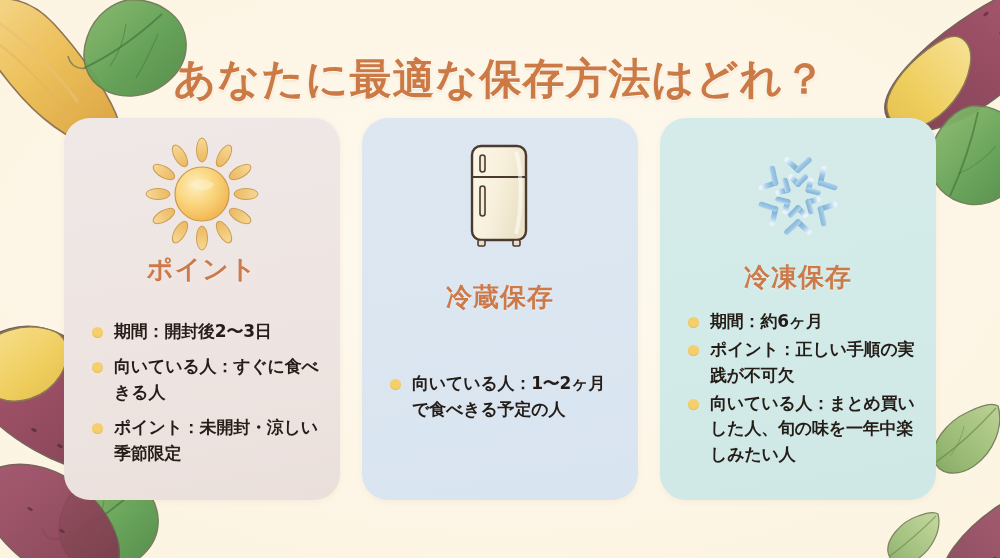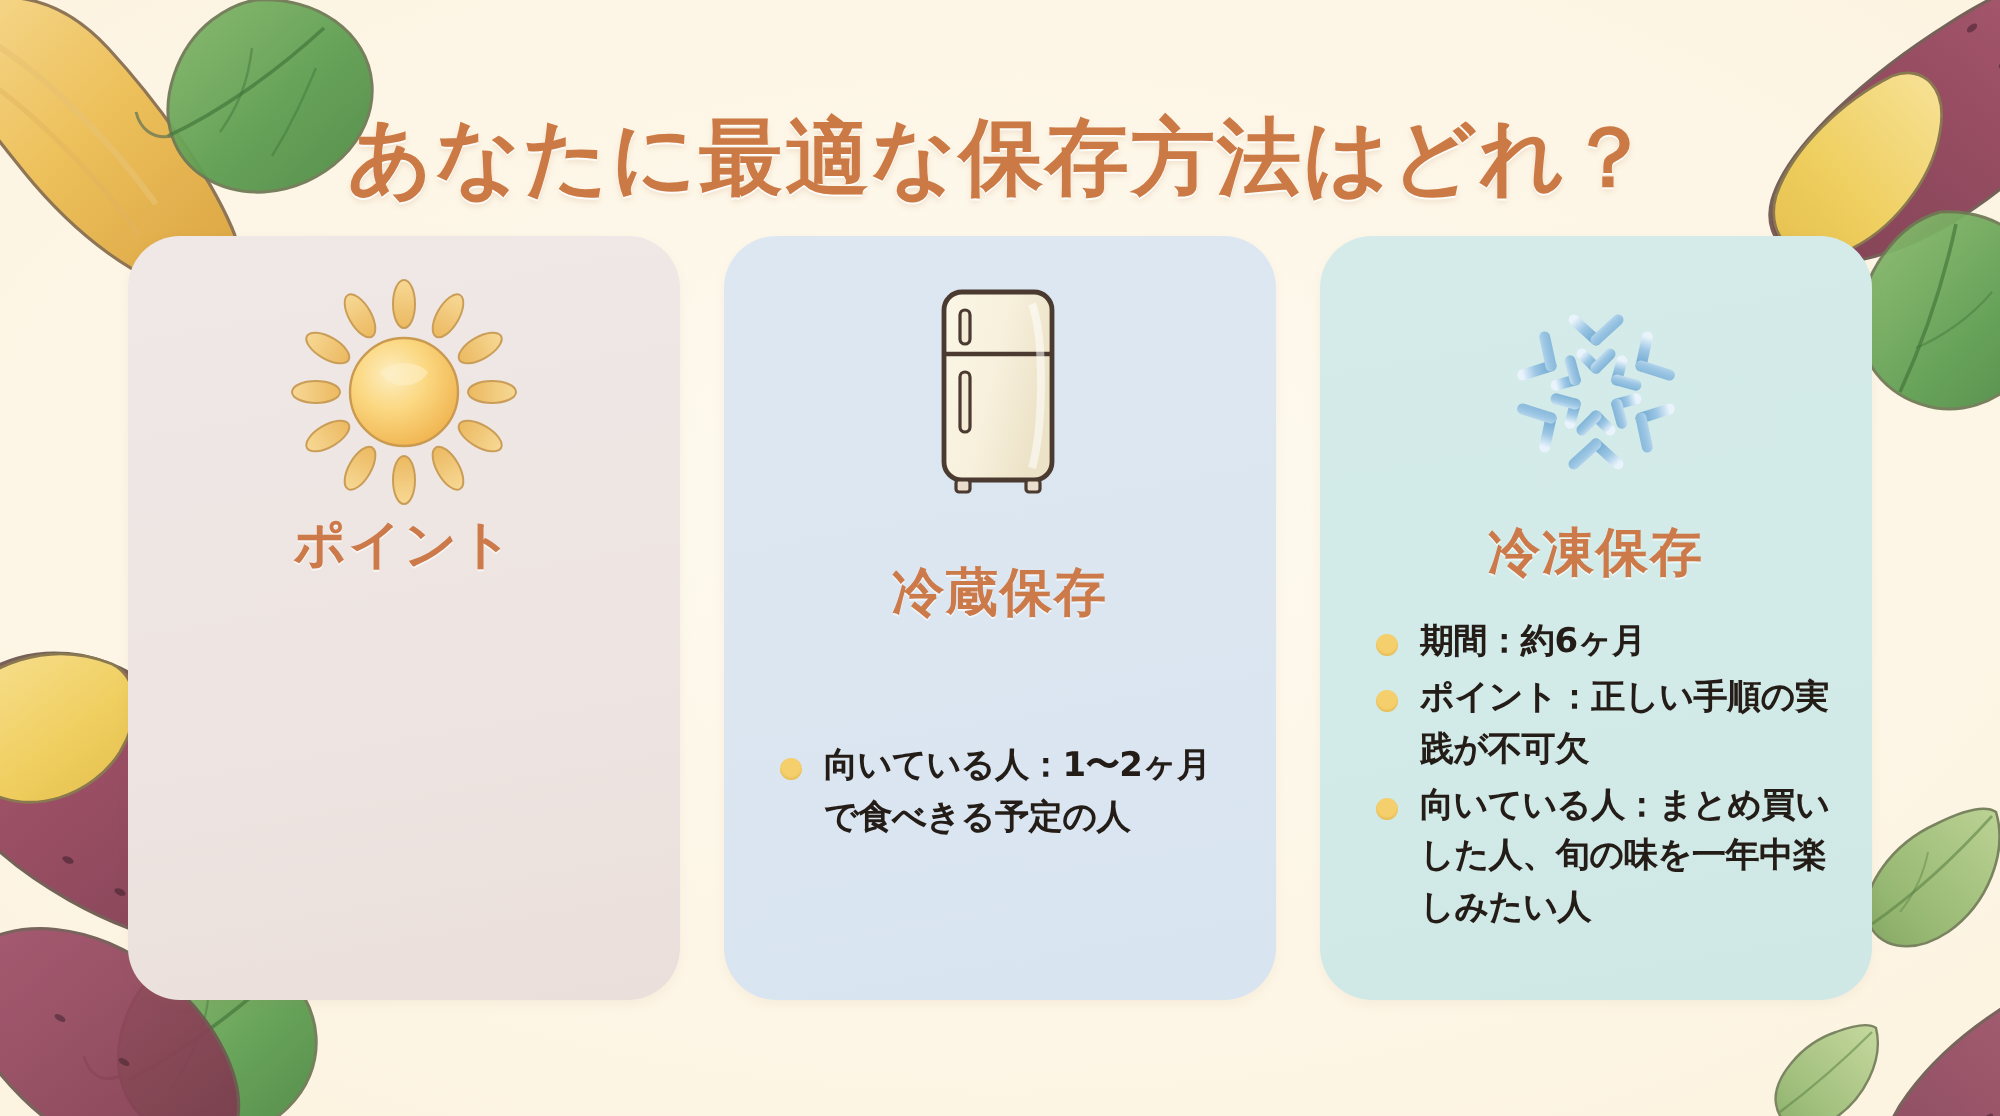--- a/index.html
+++ b/index.html
@@ -347,20 +347,25 @@
               <ellipse cx="0" cy="-44" rx="5.5" ry="12" fill="url(#gray)" transform="rotate(270)"></ellipse>
               <ellipse cx="0" cy="-44" rx="5.5" ry="12" fill="url(#gray)" transform="rotate(300)"></ellipse>
               <ellipse cx="0" cy="-44" rx="5.5" ry="12" fill="url(#gray)" transform="rotate(330)"></ellipse>
             </g>
           </g>
           <circle cx="54" cy="54" r="27" fill="url(#gsun)" stroke="#c99a50" stroke-width="1.2"></circle>
           <path d="M42 44 C48 38 60 38 66 44 C62 52 48 54 42 44 Z" fill="#fdf0ca" opacity=".55"></path>
         </svg>
       </div>
       <div class="card-title">ポイント</div>
+      <ul class="bullets">
+        <li class="bullet">期間：開封後2〜3日</li>
+        <li class="bullet">向いている人：すぐに食べきる人</li>
+        <li class="bullet">ポイント：未開封・涼しい季節限定</li>
+      </ul>
     </div>
 
     <div class="card card-fridge">
       <div class="icon-box">
         <svg width="80" height="108" viewBox="0 0 80 108">
           <defs>
             <linearGradient id="gfr" x1="0" y1="0" x2="1" y2="0.4">
               <stop offset="0%" stop-color="#fbf6e6"></stop>
               <stop offset="55%" stop-color="#f7f0dc"></stop>
               <stop offset="100%" stop-color="#ece2c7"></stop>

